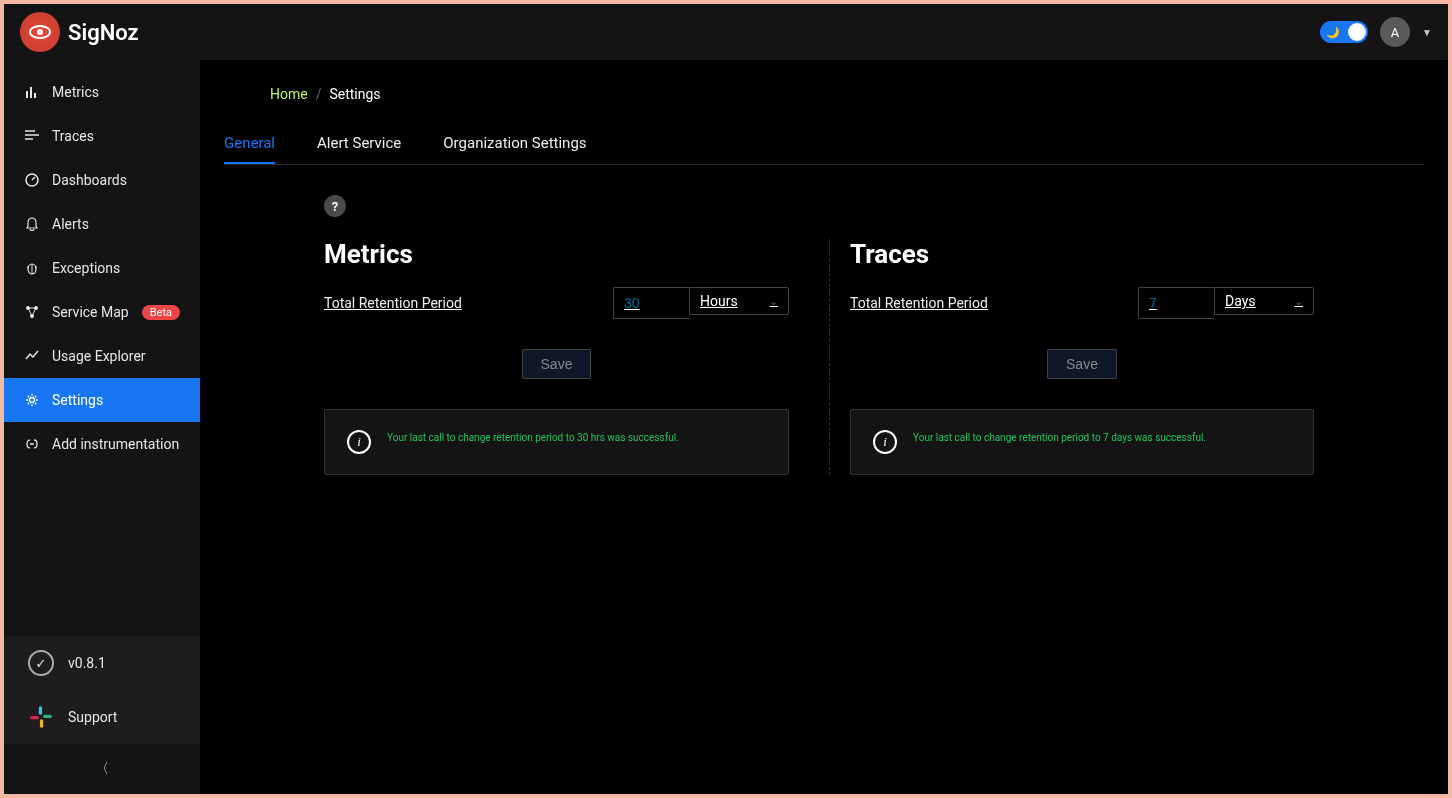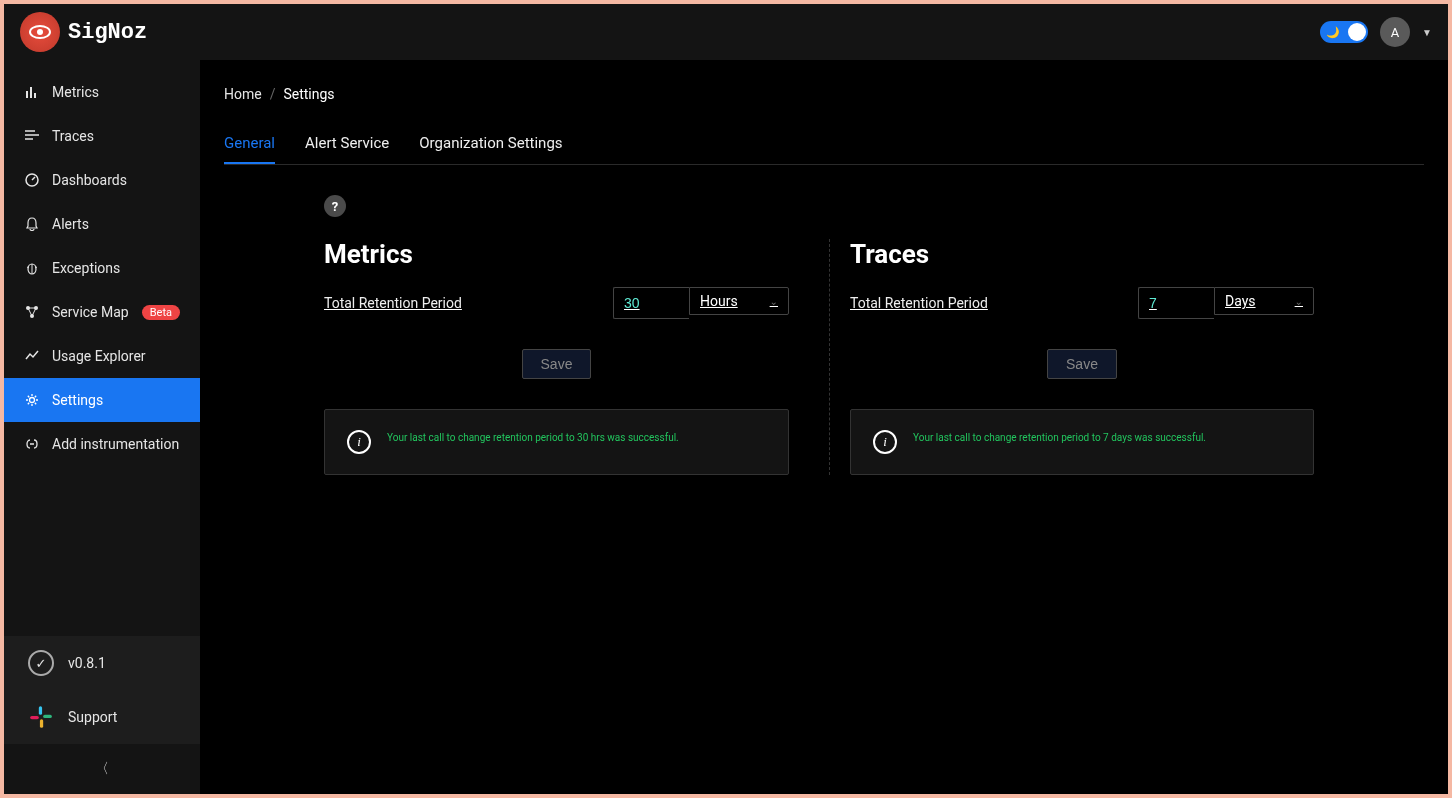--- a/index.html
+++ b/index.html
@@ -14,21 +14,21 @@
   }
   .app { display: flex; flex-direction: column; height: 100%; }
   .header {
     height: 56px;
     background: #141414;
     display: flex;
     align-items: center;
     padding: 0 16px;
     justify-content: space-between;
   }
-  .brand { display: flex; align-items: center; gap: 8px; font-family: Liberation Mono, monospace; }
+  .brand { display: flex; align-items: center; gap: 8px; }
   .brand-logo {
     width: 40px; height: 40px;
     background: radial-gradient(circle, #e74c3c 0%, #c0392b 100%);
     border-radius: 50%;
     display: flex; align-items: center; justify-content: center;
   }
   .brand-name { font-size: 22px; font-weight: 600; }
   .header-right { display: flex; align-items: center; gap: 12px; }
   .toggle {
     width: 48px; height: 22px; border-radius: 11px;
@@ -74,45 +74,45 @@
   }
   .slack-icon-svg { width: 26px; height: 26px; }
   .collapse-bar {
     background: #141414;
     display: flex; align-items: center; justify-content: center;
     padding: 16px 0; cursor: pointer; color: #ccc; font-size: 14px;
   }
 
   .main { flex: 1; background: #000; padding: 16px 24px 0 24px; overflow-y: auto; }
   .breadcrumb { display: flex; gap: 8px; font-size: 14px; padding: 10px 0 22px 0; }
-  .breadcrumb .home { color: #e5e5e5; cursor: pointer; }
+  .breadcrumb .home { color: #bef264; cursor: pointer; margin-left: 46px; }
   .breadcrumb .sep { color: #666; }
   .breadcrumb .current { color: #fff; }
 
-  .tabs { display: flex; gap: 30px; border-bottom: 1px solid #2a2a2a; }
+  .tabs { display: flex; gap: 42px; border-bottom: 1px solid #2a2a2a; }
   .tab { padding: 10px 0; font-size: 15px; color: #eee; cursor: pointer; border-bottom: 2px solid transparent; }
   .tab.active { color: #1976f2; border-bottom-color: #1976f2; }
 
   .content { padding: 30px 0 0 100px; }
   .help-icon {
     width: 22px; height: 22px; border-radius: 50%; background: #4a4a4a;
     display: flex; align-items: center; justify-content: center;
     font-size: 13px; font-weight: 700; color: #fff; cursor: pointer;
     margin-bottom: 22px;
   }
   .panels { display: flex; gap: 40px; }
   .panel { width: 465px; }
   .panel.sep-border { border-left: 1px dashed #333; padding-left: 20px; width: 485px; }
   .panel h2 { font-size: 26px; font-weight: 700; margin-bottom: 18px; }
   .field-row { display: flex; align-items: center; justify-content: space-between; margin-bottom: 30px; text-decoration: underline; }
   .field-label { font-size: 14px; color: #eee; }
   .input-group { display: flex; }
   .num-input {
     width: 76px; height: 32px; background: transparent; border: 1px solid #444;
-    color: #5eead4; padding: 0 10px; font-size: 14px; border-right: none;
+    color: #0369a1; padding: 0 10px; font-size: 14px; border-right: none;
     border-radius: 2px 0 0 2px;
   }
   .unit-select {
     width: 100px; height: 28px; border: 1px solid #444; background: transparent;
     display: flex; align-items: center; justify-content: space-between;
     padding: 0 10px; font-size: 14px; color: #fff; cursor: pointer;
     border-radius: 0 2px 2px 0;
   }
   .unit-select .chev { color: #666; font-size: 10px; }
   .save-row { display: flex; justify-content: center; margin-bottom: 30px; }

